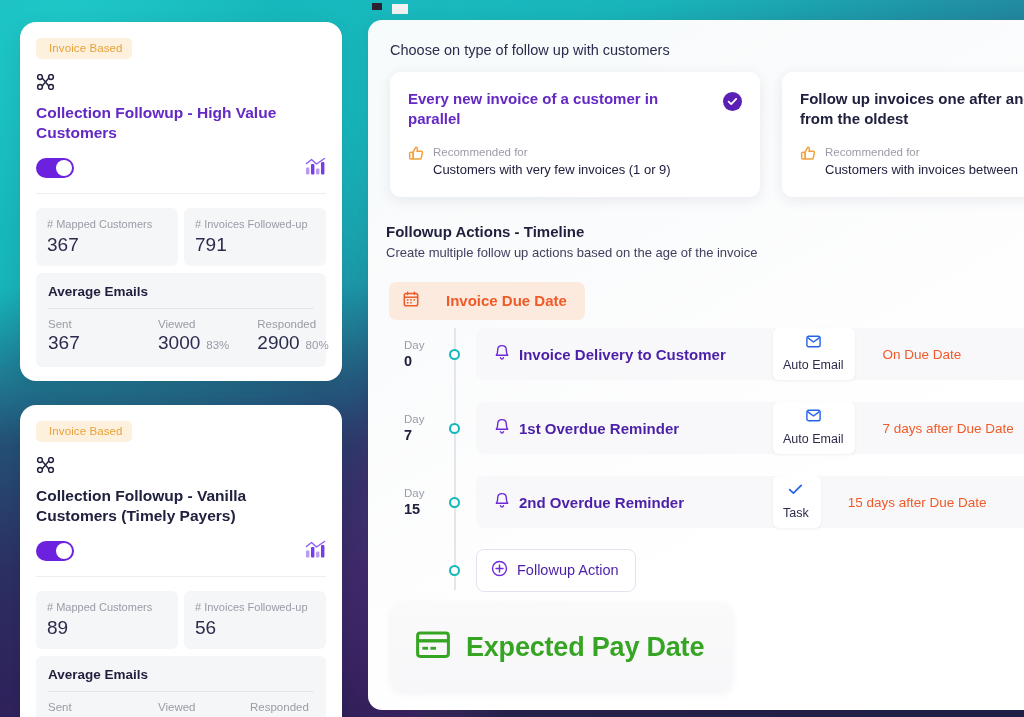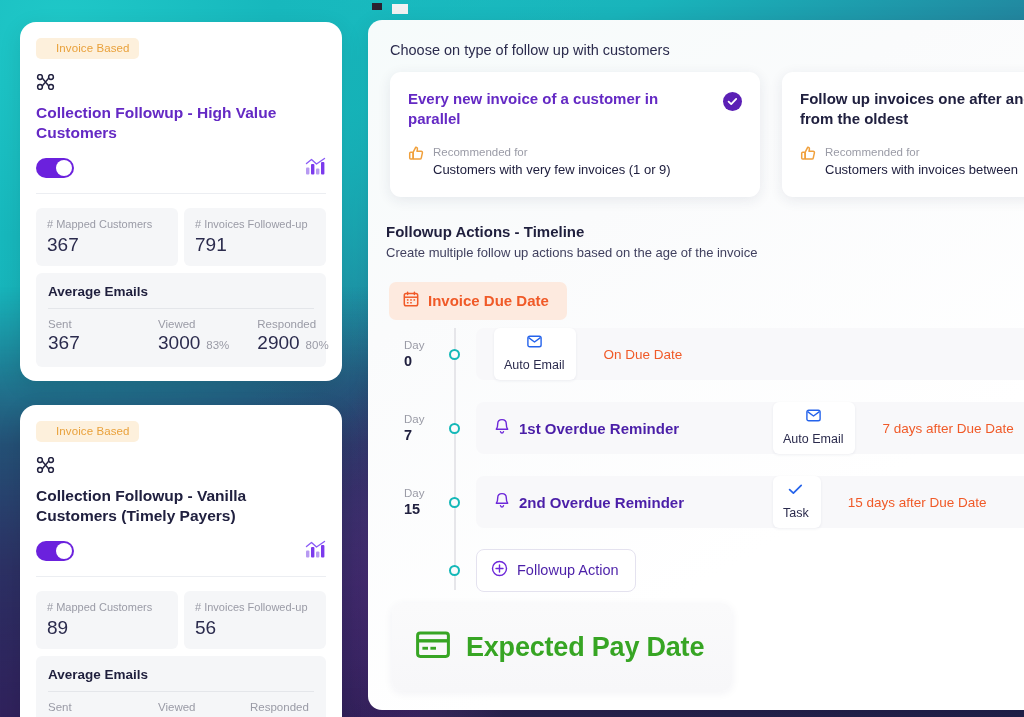--- a/index.html
+++ b/index.html
@@ -46,21 +46,21 @@
     box-shadow: 0 6px 22px rgba(0,0,0,0.10);
     padding: 16px 16px 14px 16px;
   }
   .flow-card + .flow-card { margin-top: 24px; }
 
   .badge-invoice {
     display: inline-block;
     background: #fdf0dc;
     color: #e9a13b;
     font-size: 11.5px;
-    padding: 4px 9px 5px 20px;
+    padding: 4px 9px 5px 13px;
     border-radius: 5px;
     letter-spacing: .1px;
   }
 
   .card-title-row {
     display: flex; align-items: flex-start; gap: 9px;
     margin-top: 13px;
     flex-direction: column;
   }
   .node-icon { flex: 0 0 auto; margin-top: 2px; }
@@ -146,21 +146,21 @@
   .rec-row { display: flex; gap: 8px; margin-top: 16px; }
   .rec-texts { line-height: 1.38; }
   .rec-label { font-size: 11.5px; color: #9a9ba6; }
   .rec-value { font-size: 13px; color: #20203f; margin-top: 1px; white-space: nowrap; }
 
   .timeline-section { padding: 26px 0 0 18px; }
   .tl-title { font-size: 15px; font-weight: bold; color: #1f1f3d; }
   .tl-sub { font-size: 13px; color: #41415f; margin-top: 5px; }
 
   .due-badge {
-    display: inline-flex; align-items: center; gap: 9px;
+    display: inline-flex; align-items: center; gap: 27px;
     background: #fdeadf; color: #f05a28;
     border-radius: 7px; padding: 9px 18px 10px 14px;
     margin-top: 22px; margin-left: 3px;
     font-size: 15px; font-weight: bold;
   }
 
   .timeline {
     position: relative; margin-top: 8px;
   }
   .tl-axis {
@@ -452,20 +452,29 @@
 
       <div class="tl-row">
         <div class="tl-day">
           <div class="d-word">Day</div>
           <div class="d-num">0</div>
         </div>
         <div class="tl-dot">
             <i></i>
           </div>
         <div class="tl-bar">
+          <div class="tl-action">
+            <span>
+              <svg width="16" height="17" viewBox="0 0 16 17" fill="none">
+                <path d="M8 1.6 C5.4 1.6 3.7 3.4 3.7 5.9 C3.7 9.6 2.3 11.3 2.3 11.3 H13.7 C13.7 11.3 12.3 9.6 12.3 5.9 C12.3 3.4 10.6 1.6 8 1.6 Z" stroke="#6d28d9" stroke-width="1.4" stroke-linejoin="round"></path>
+                <path d="M6.5 13.6 C6.8 14.5 7.3 15 8 15 C8.7 15 9.2 14.5 9.5 13.6" stroke="#6d28d9" stroke-width="1.4" stroke-linecap="round"></path>
+              </svg>
+            </span>
+            <span class="tl-action-label">Invoice Delivery to Customer</span>
+          </div>
           <span class="tl-pill">
             <span>
               <svg width="15" height="13" viewBox="0 0 15 13" fill="none">
                 <rect x="0.9" y="1.3" width="13.2" height="10.4" rx="1.8" stroke="#2563eb" stroke-width="1.4"></rect>
                 <path d="M1.6 2.6 L7.5 7 L13.4 2.6" stroke="#2563eb" stroke-width="1.4" stroke-linejoin="round"></path>
               </svg>
             </span>
             <span>Auto Email</span>
           </span>
           <span class="tl-when">On Due Date</span>

